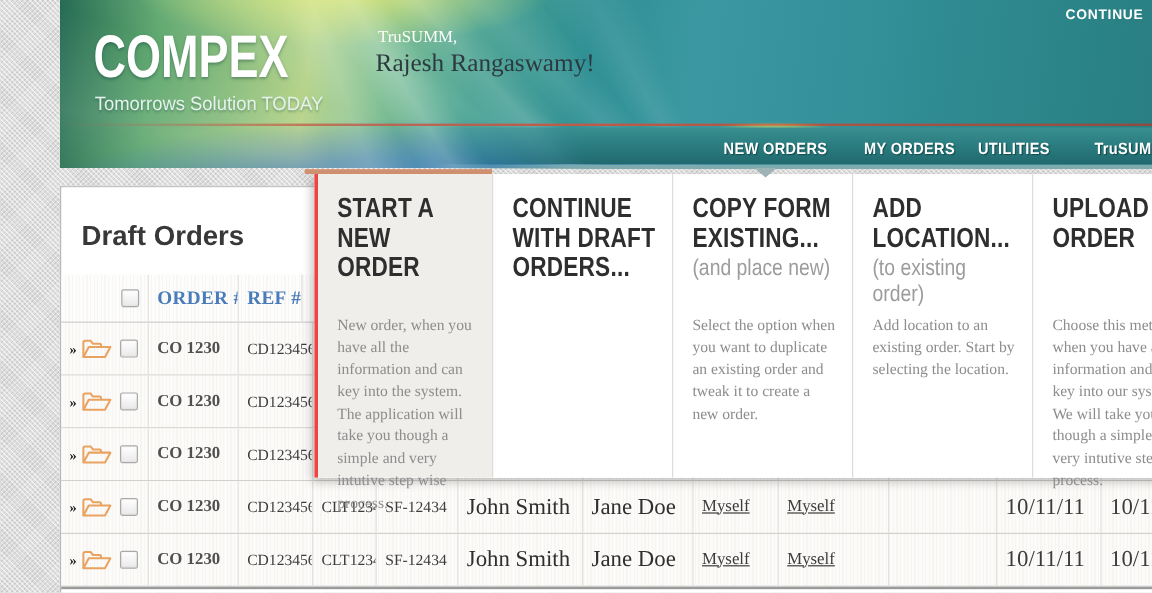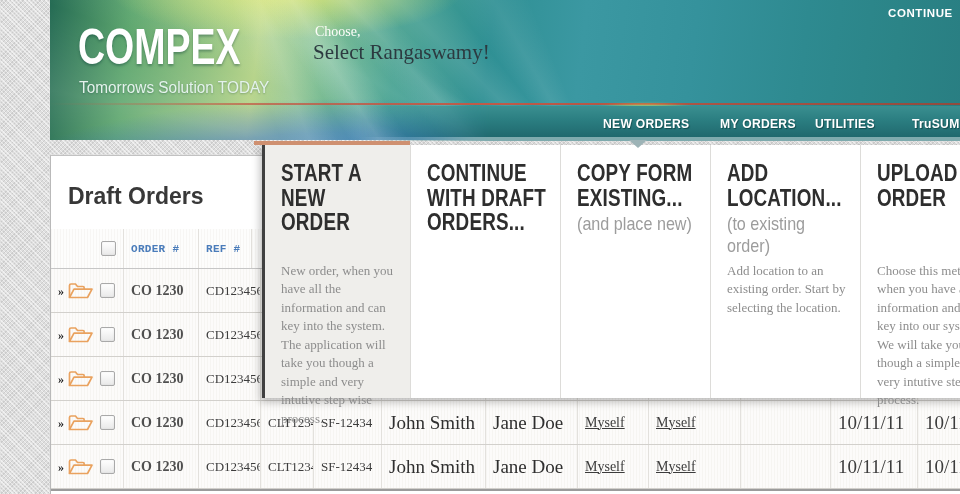--- a/index.html
+++ b/index.html
@@ -65,60 +65,60 @@
   .table { position:absolute; left:0; right:0; top:73px; }
   .trow { display:flex; height:44px; align-items:stretch; border-bottom:1px solid #d2d0cc;
     background:repeating-linear-gradient(to right, #f6f5f2 0 1px, #fcfbfa 1px 3px); }
   .thead { height:40px; border-bottom:1px solid #c6c6c6;
     background:repeating-linear-gradient(to right, #f7f6f4 0 1px, #fdfdfc 1px 3px); }
   .cell { display:flex; align-items:center; padding-left:7px; overflow:hidden; white-space:nowrap;
     border-right:1px solid #e3e1dd; font-family:"Liberation Serif",serif; color:#3c3c3c; }
   .c0{width:73px;} .c1{width:75px;} .c2{width:62px;} .c3{width:53px;} .c4{width:68px;}
   .c5{width:104px;} .c6{width:92px;} .c7{width:71px;} .c8{width:92px;} .c9{width:90px;}
   .c10{width:87px;} .c11{flex:1; border-right:none;}
-  .thead .cell { font-family:Liberation Mono, monospace; font-size:11px; font-weight:bold;
+  .thead .cell { font-family:Liberation Serif, serif; font-size:16px; font-weight:bold;
     color:#4a7cba; letter-spacing:.3px; }
   .cell.order { font-weight:bold; font-size:14px; color:#4f4f4f; }
   .cell.code { font-size:13px; }
   .cell.name { font-size:19px; color:#2f2f2f; }
   .cell.rel { font-size:14px;text-decoration:underline; }
   .cell.date { font-size:19px;font-family:Liberation Serif, serif; }
   .c0 { padding-left:0; }
   .expander { margin-left:7px; font-size:12px; font-weight:bold; color:#1a1a1a; cursor:pointer; line-height:1; }
   .folder { margin-left:3px; cursor:pointer; display:flex; }
   .checkbox { margin-left:6px; width:15px; height:15px; border:1px solid #a9a9a9; border-radius:2px;
     background:linear-gradient(#ffffff,#e9e9e9); box-shadow:inset 0 0 2px rgba(0,0,0,.08); cursor:pointer; }
   .thead .checkbox { margin-left:50px; }
   .bottom-rule { position:absolute; left:0; right:0; top:333px; height:2px; background:#9b9b9b; }
   
   #menu { position:absolute; left:262px; top:145px; height:253px; display:flex; z-index:30;
     box-shadow:-2px 4px 8px rgba(0,0,0,.25); }
   .panel { position:relative; width:150px; background:#fff; border-left:1px solid #dddcd9;
     padding:16px 12px 0 16px; cursor:pointer; }
-  .panel.highlighted { width:148px; background:#efeeeb; border-left:3px solid #404040; }
+  .panel.highlighted { width:148px; background:#efeeeb; border-left:3px solid #ef4444; }
   .panel.highlighted::before { content:""; position:absolute; left:-11px; right:0; top:-4px; height:4px; background:#cf9070; }
   .menu-title { font-size:23px; font-weight:bold; line-height:1.07; color:#2e2e2e; letter-spacing:.2px;
     width:123%; transform:scaleX(.82); transform-origin:left top; }
   .menu-sub { font-size:19px; color:#9c9c9c; margin-top:3px; width:120%;
     transform:scaleX(.85); transform-origin:left top; }
   .menu-body { position:absolute; left:16px; right:10px; top:117px; font-family:"Liberation Serif",serif;
     font-size:13px; line-height:1.42; color:#8d8d8d; }
 </style>
 </head>
 <body>
 
 <div id="header">
   <div class="red-line"></div>
   <div class="yellow-glow"></div>
   <div class="navbar"></div>
   <div class="navstrip"></div>
   <div class="logo">COMPEX</div>
   <div class="tagline">Tomorrows Solution TODAY</div>
-  <div class="greeting">Choose,</div>
-  <div class="user-name">Select Rangaswamy!</div>
+  <div class="greeting">TruSUMM,</div>
+  <div class="user-name">Rajesh Rangaswamy!</div>
   <div class="account">
     <span>CONTINUE</span><span class="pipe">|</span>
   </div>
   <div class="nav-item nav-new">NEW ORDERS</div>
   <div class="nav-item nav-my">MY ORDERS</div>
   <div class="nav-item nav-util">UTILITIES</div>
   <div class="nav-item nav-tru">TruSUMM</div>
 </div>
 <div class="nav-caret"></div>
 
@@ -267,20 +267,21 @@
     <div class="menu-sub"></div>
     <div class="menu-body">New order, when you have all the information and can key into the system. The application will take you though a simple and very intutive step wise process.</div>
   </div>
   <div class="panel">
     <div class="menu-title">CONTINUE WITH DRAFT ORDERS...</div>
     <div class="menu-sub"></div>
   </div>
   <div class="panel">
     <div class="menu-title">COPY FORM EXISTING...</div>
     <div class="menu-sub">(and place new)</div>
+    <div class="menu-body">Select the option when you want to duplicate an existing order and tweak it to create a new order.</div>
   </div>
   <div class="panel">
     <div class="menu-title">ADD LOCATION...</div>
     <div class="menu-sub">(to existing order)</div>
     <div class="menu-body">Add location to an existing order. Start by selecting the location.</div>
   </div>
   <div class="panel">
     <div class="menu-title">UPLOAD ORDER</div>
     <div class="menu-sub"></div>
     <div class="menu-body">Choose this method when you have all information and can key into our system. We will take you though a simple and very intutive step wise process.</div>

